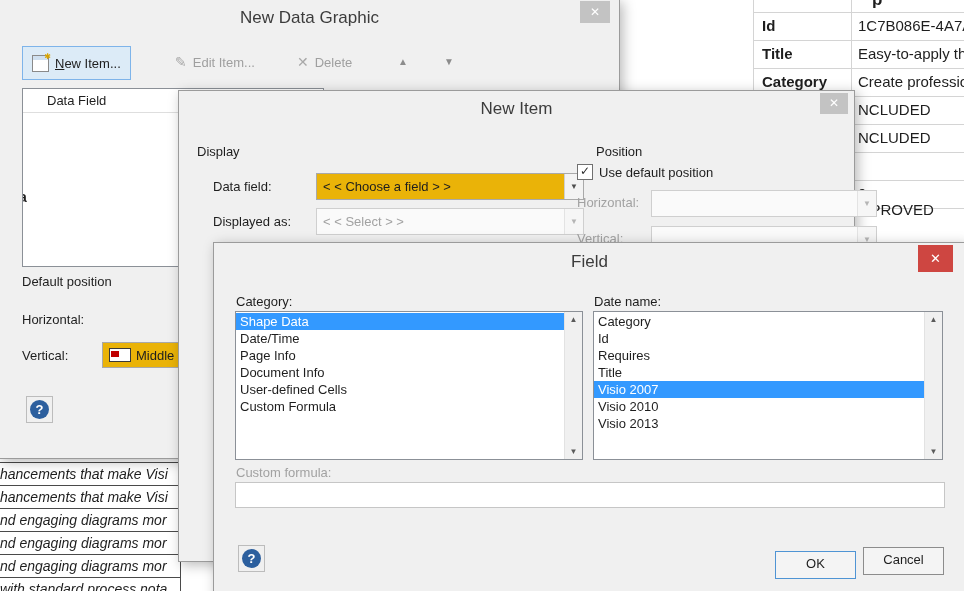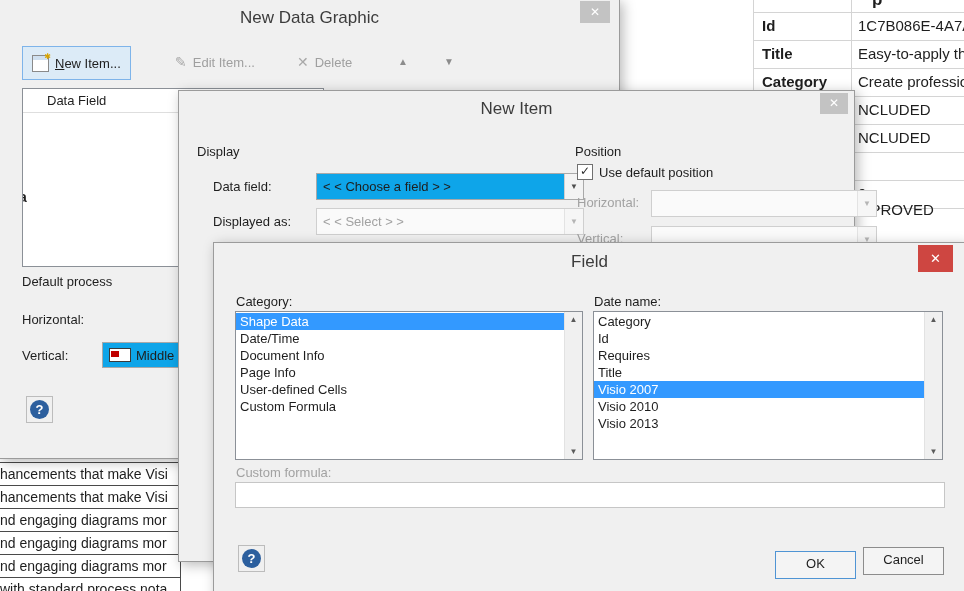--- a/index.html
+++ b/index.html
@@ -8,21 +8,21 @@
   .abs{position:absolute;}
   .hline{position:absolute;height:1px;background:#d4d4d4;}
   .vline{position:absolute;width:1px;background:#d4d4d4;}
 
   
   .sd-label{position:absolute;font-weight:bold;font-size:15px;line-height:28px;white-space:nowrap;}
   .sd-value{position:absolute;font-size:15px;line-height:28px;white-space:nowrap;}
 
   
   #ext-rows{position:absolute;left:0;top:462px;width:180px;height:129px;overflow:hidden;
-            border-top:1px solid #4a4a4a;border-right:1px solid #4a4a4a;background:#14532d;}
+            border-top:1px solid #4a4a4a;border-right:1px solid #4a4a4a;background:#14532d;font-style:italic;}
   .ext-row{height:22px;line-height:22px;border-bottom:1px solid #4a4a4a;font-size:14px;
            white-space:nowrap;overflow:hidden;background:#fff;}
 
   
   .dialog{position:absolute;background:var(--dialog_bg,#f0f0f0);border:1px solid #9b9b9b;
           box-shadow:3px 3px 12px rgba(0,0,0,.28);}
   .titlebar{position:absolute;left:0;right:0;top:0;height:36px;}
   .title-text{display:block;text-align:center;font-size:17px;color:#3c3c3c;line-height:36px;}
   .close-btn{position:absolute;color:#fff;text-align:center;font-size:12px;cursor:default;}
   .close-gray{background:#c3c3c3;}
@@ -42,21 +42,21 @@
   
   .listbox{position:absolute;background:#fff;border:1px solid #8b9097;overflow:hidden;}
   .lb-header{padding:4px 24px;border-bottom:1px solid #dedede;font-size:13px;}
   .lb-items{position:absolute;left:0;top:1px;right:17px;bottom:0;overflow:hidden;}
   .list-item{height:17px;line-height:17px;font-size:13px;padding:0 4px;white-space:nowrap;overflow:hidden;}
   .list-item.selected{background:var(--selection,#3399ff);color:var(--selection_text,#fff);}
   .vscroll{position:absolute;top:0;right:0;bottom:0;width:17px;background:#f0f0f0;border-left:1px solid #e2e2e2;}
   .sb-arrow{position:absolute;left:0;width:100%;height:15px;font-size:8px;line-height:15px;text-align:center;color:#5a5a5a;}
 
   
-  .combo{position:absolute;background:#0ea5e9;border:1px solid #a9a9a9;font-size:13px;display:flex;
+  .combo{position:absolute;background:#eab308;border:1px solid #a9a9a9;font-size:13px;display:flex;
          align-items:center;padding:0 20px 0 6px;white-space:nowrap;overflow:hidden;}
   .combo .arrow{position:absolute;right:0;top:0;bottom:0;width:18px;background:#f3f3f3;
                 border-left:1px solid #cfcfcf;color:#4f4f4f;font-size:8px;display:flex;align-items:center;justify-content:center;}
   .combo.disabled{background:#fafafa;color:#a2a2a2;border-color:#cfcfcf;}
   .combo.disabled .arrow{color:#b5b5b5;background:#f6f6f6;border-left-color:#e3e3e3;}
 
   .group-label{position:absolute;font-size:13px;color:#1e1e1e;}
   .form-label{position:absolute;font-size:13px;white-space:nowrap;}
   .form-label.disabled{color:#a2a2a2;}
 
@@ -146,21 +146,21 @@
     </div>
     <div class="tb-arrow" style="left:434px;top:50px;">
       <span>▼</span>
     </div>
 
     <div class="listbox" style="left:22px;top:88px;width:300px;height:177px;">
       <div class="lb-header">Data Field</div>
       <span class="abs" style="left:-4px;top:100px;font-size:14px;font-weight:600;">a</span>
     </div>
 
-    <div class="form-label" style="left:22px;top:274px;">Default process</div>
+    <div class="form-label" style="left:22px;top:274px;">Default position</div>
     <div class="form-label" style="left:22px;top:312px;">Horizontal:</div>
     <div class="form-label" style="left:22px;top:348px;">Vertical:</div>
     <div class="combo" style="left:102px;top:342px;width:122px;height:24px;">
       <span class="pos-icon">
           <span class="pos-red middle"></span>
         </span>
       <span>Middle</span>
     </div>
 
     <div class="help-btn" style="left:26px;top:396px;">
@@ -183,21 +183,21 @@
       <span>&lt; &lt; Choose a field &gt; &gt;</span>
       <span class="arrow">▼</span>
     </div>
 
     <div class="form-label" style="left:34px;top:123px;">Displayed as:</div>
     <div class="combo disabled" style="left:137px;top:117px;width:240px;height:25px;">
       <span>&lt; &lt; Select &gt; &gt;</span>
       <span class="arrow">▼</span>
     </div>
 
-    <div class="group-label" style="left:396px;top:53px;">Position</div>
+    <div class="group-label" style="left:417px;top:53px;">Position</div>
 
     <span class="checkbox" style="left:398px;top:73px;">
       <span>✓</span>
     </span>
     <div class="form-label" style="left:420px;top:74px;">Use default position</div>
 
     <div class="form-label disabled" style="left:398px;top:104px;">Horizontal:</div>
     <div class="combo disabled" style="left:472px;top:99px;width:198px;height:25px;">
       <span class="arrow">▼</span>
     </div>
@@ -214,22 +214,22 @@
     </div>
     <div class="close-btn close-red" style="left:704px;top:2px;width:35px;height:27px;line-height:27px;font-size:13px;">
       <span>✕</span>
     </div>
 
     <div class="form-label" style="left:22px;top:51px;">Category:</div>
     <div class="listbox" style="left:21px;top:68px;width:346px;height:147px;">
       <div class="lb-items">
           <div class="list-item selected">Shape Data</div>
           <div class="list-item">Date/Time</div>
+          <div class="list-item">Page Info</div>
           <div class="list-item">Document Info</div>
-          <div class="list-item">Page Info</div>
           <div class="list-item">User-defined Cells</div>
           <div class="list-item">Custom Formula</div>
         </div>
       <div class="vscroll">
         <span class="sb-arrow" style="top:0;">▲</span>
         <span class="sb-arrow" style="bottom:0;">▼</span>
       </div>
     </div>
 
     <div class="form-label" style="left:380px;top:51px;">Date name:</div>

